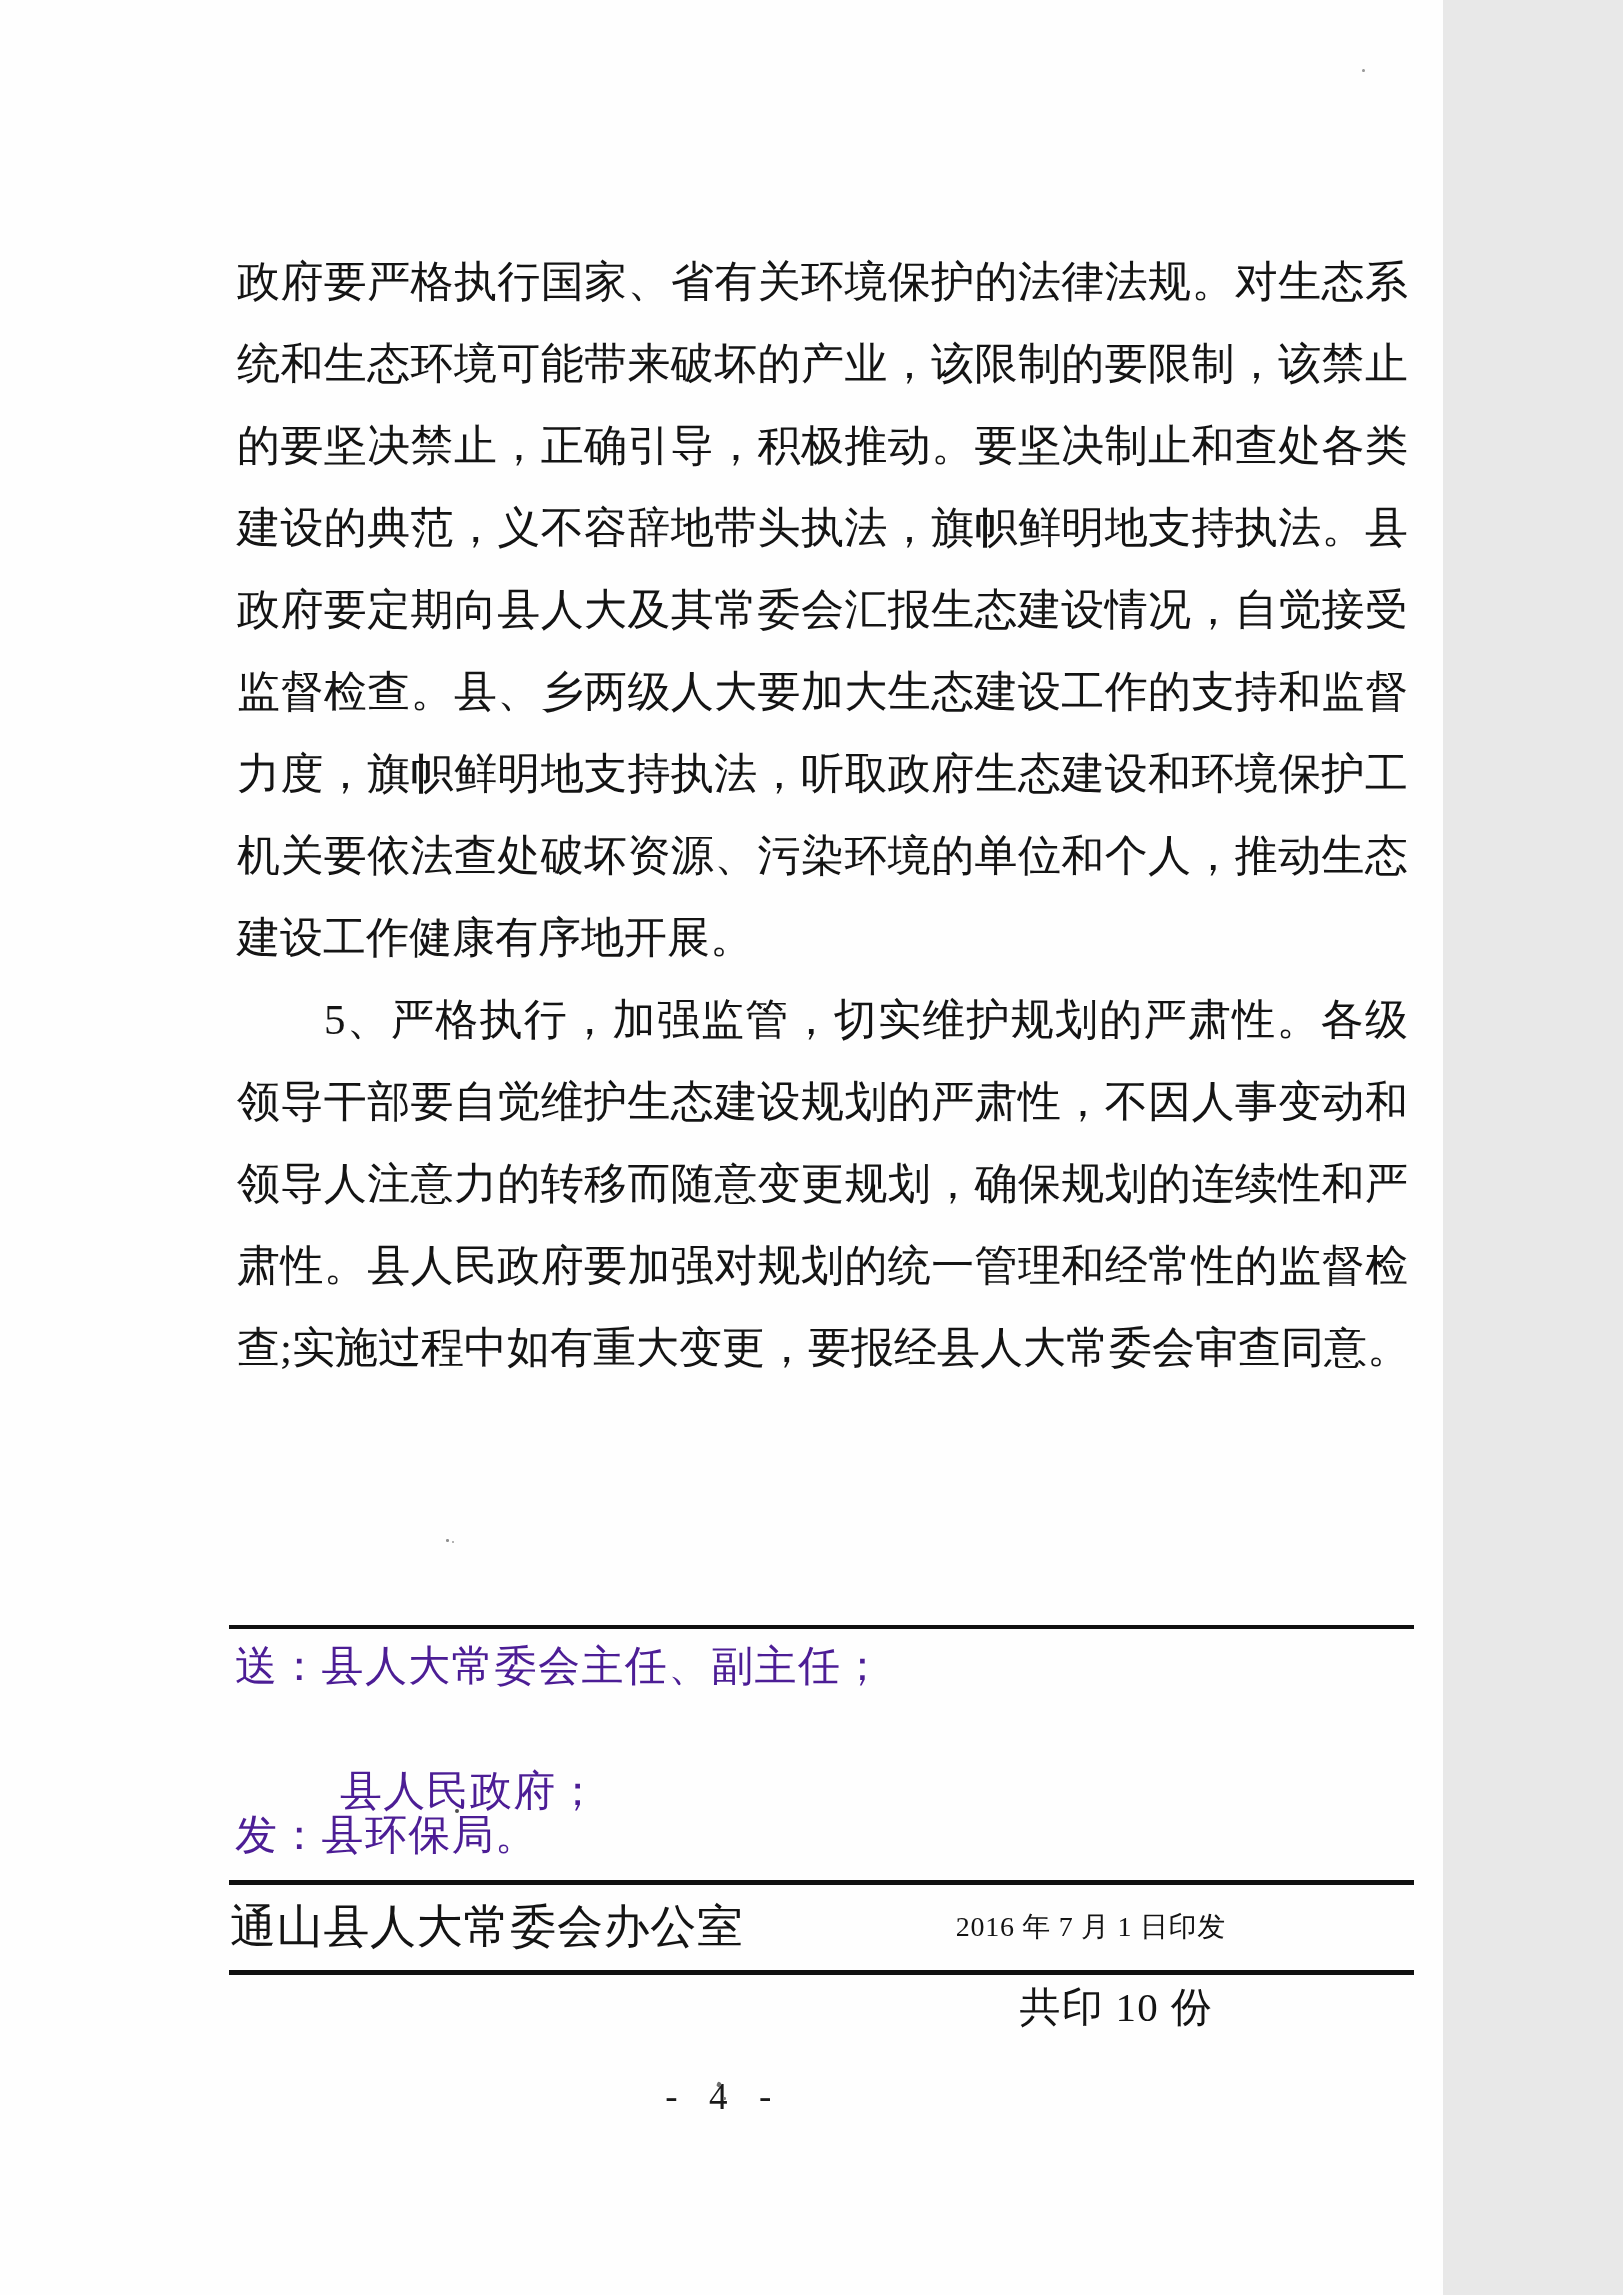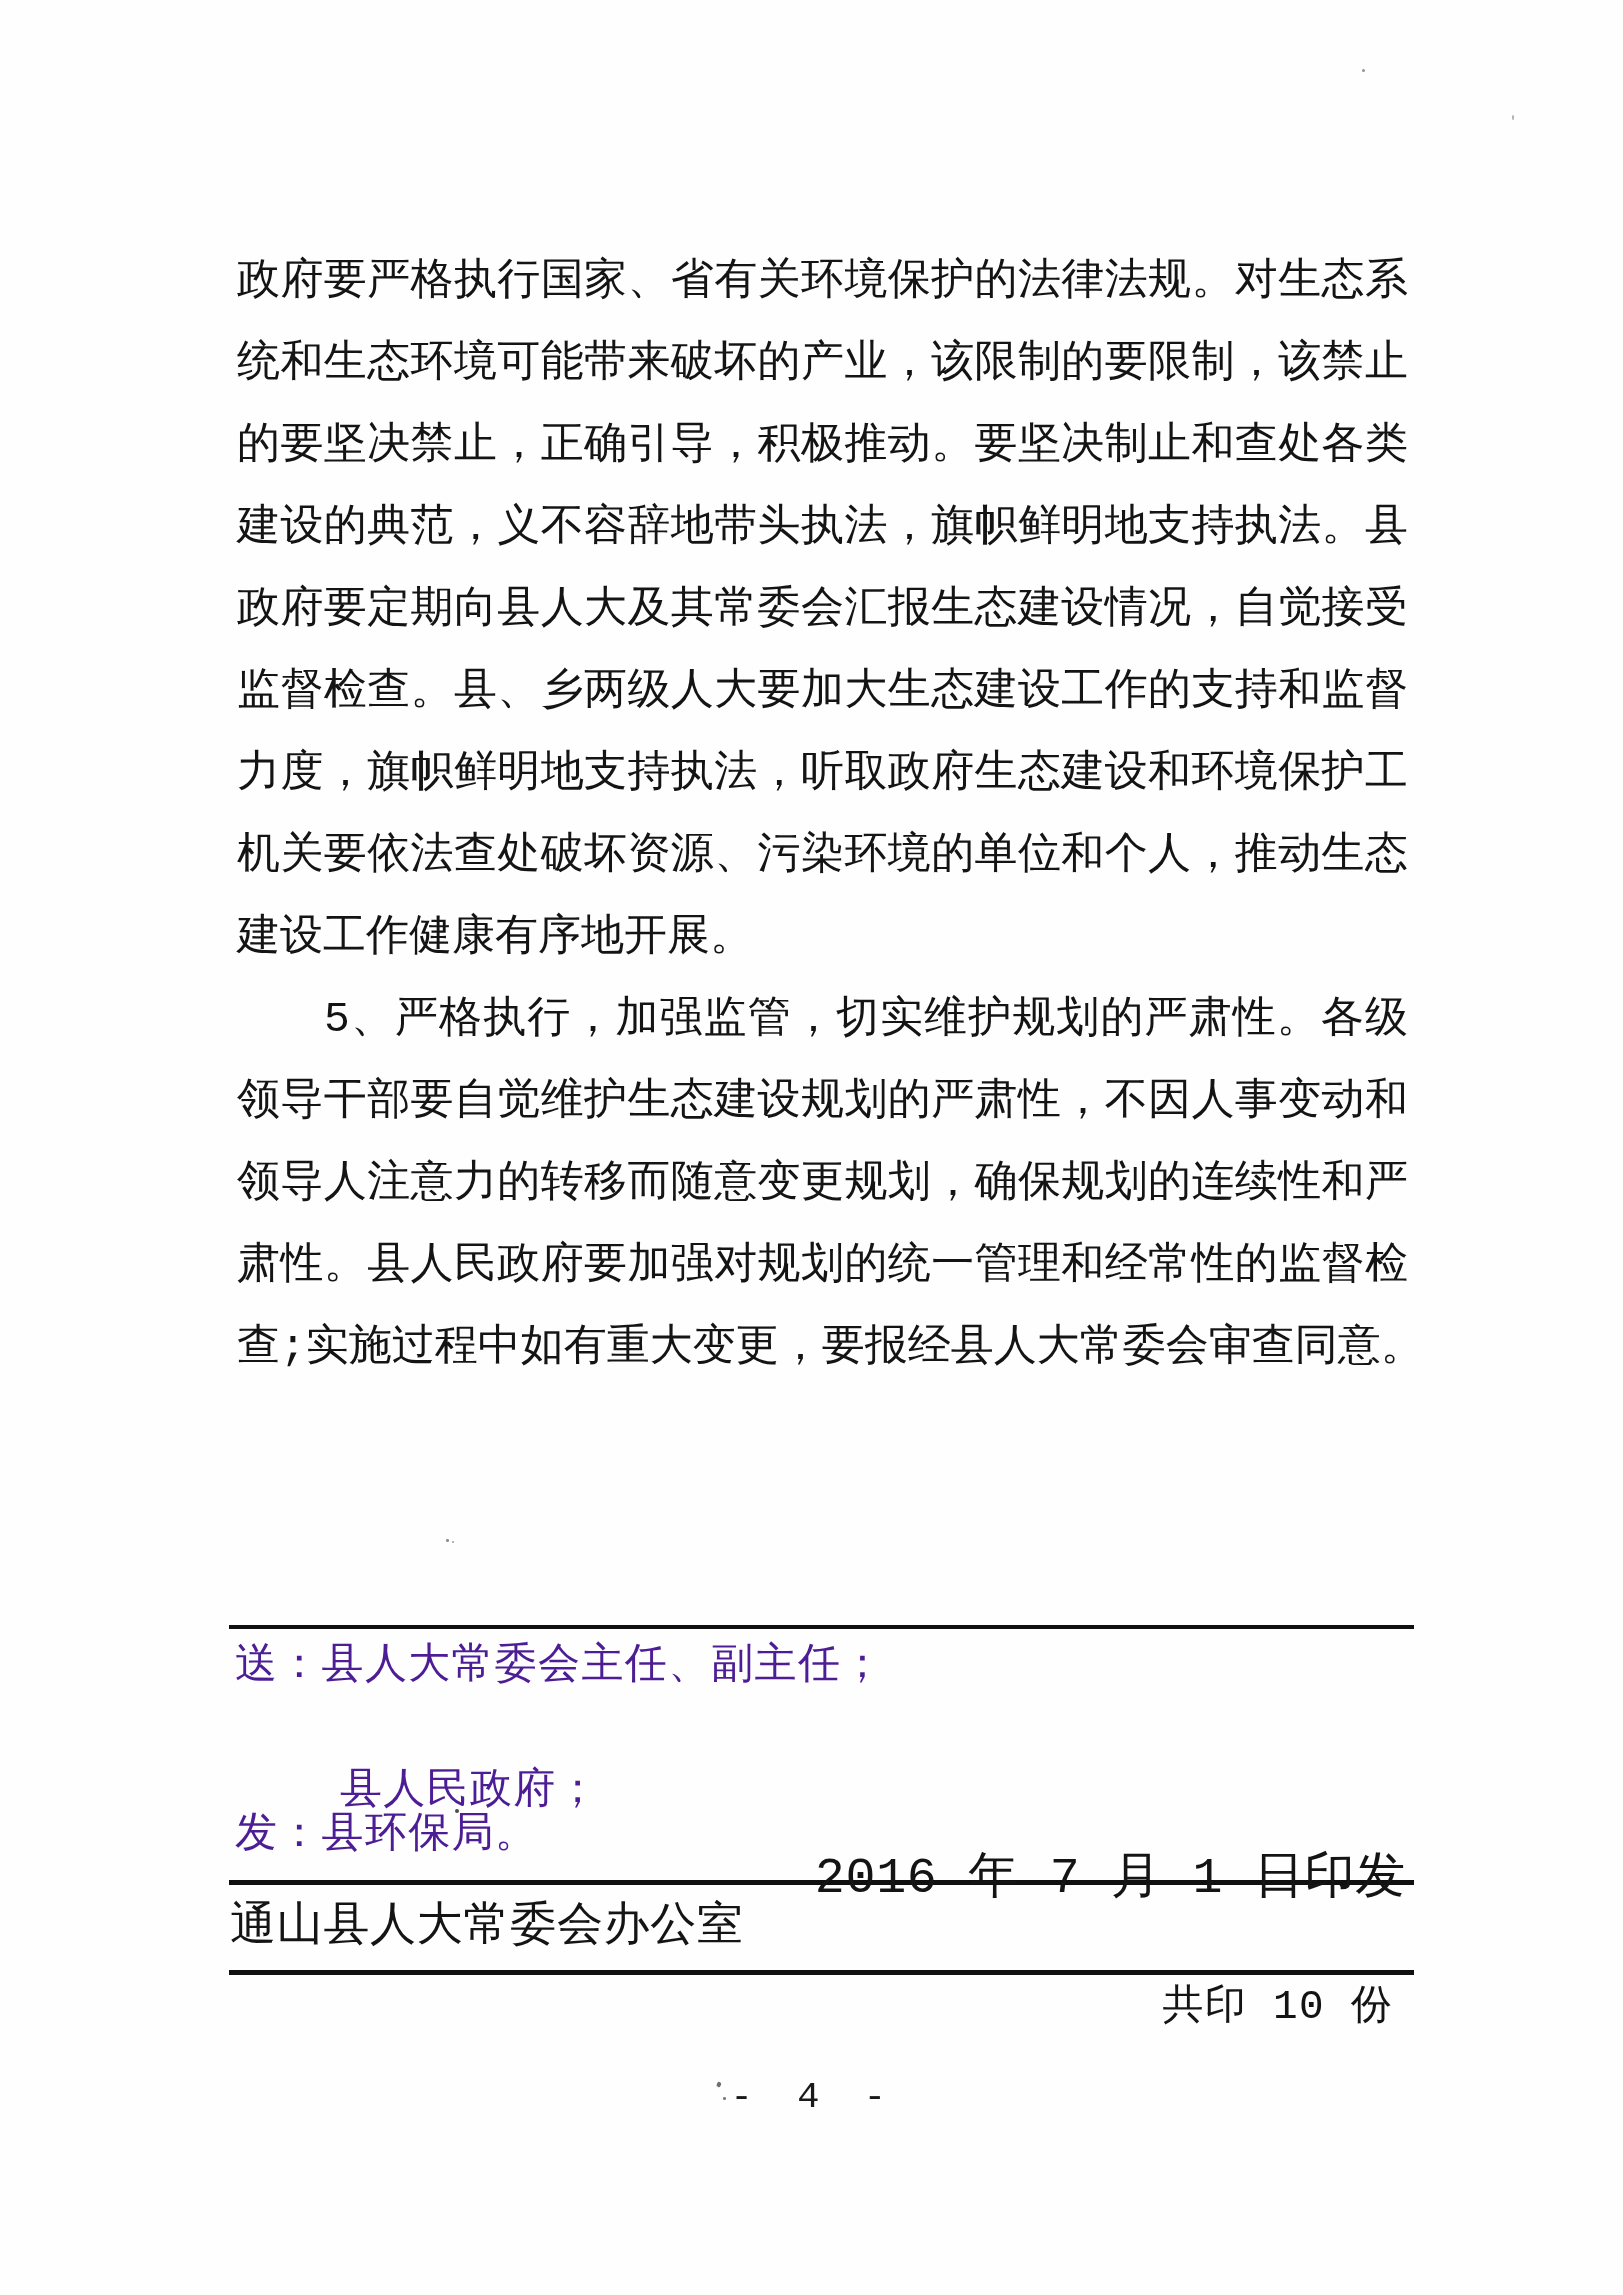--- a/index.html
+++ b/index.html
@@ -1,21 +1,21 @@
 <!DOCTYPE html>
 <html style="font-size:10.5px"><head>
 <meta charset="utf-8">
 <style>
   html,body{margin:0;padding:0;background:#e8e8e8;}
   .page{
     position:relative;
-    width:1623px;height:2295px;
+    width:1443px;height:2295px;
     background:#fefefe;
     overflow:hidden;
-    font-family:Liberation Mono, monospace;
+    font-family:Liberation Serif, serif;
     color:#141414;
   }
   
   .body-block{
     position:absolute;left:237px;top:241px;width:1171px;
   }
   .body-line{
     height:82px;line-height:82px;font-size:43px;
     text-align:justify;text-align-last:justify;text-justify:inter-character;
     white-space:nowrap;color:#141414;
@@ -30,21 +30,21 @@
   
   .dist-line{
     position:absolute;font-size:42px;line-height:46px;letter-spacing:1.3px;
     white-space:nowrap;color:#4c1d95;
   }
   .dist-1{left:235px;top:1643px;}
   .dist-2{left:340px;top:1728px;margin-top:40px;}
   .dist-3{left:235px;top:1812px;}
   
   .footer-office{position:absolute;left:230px;top:1904px;font-size:46px;line-height:46px;letter-spacing:0.7px;white-space:nowrap;text-align:right;}
-  .footer-date{position:absolute;right:217px;top:1856px;font-size:50px;line-height:46px;letter-spacing:0.7px;white-space:nowrap;}
+  .footer-date{position:absolute;right:217px;top:1904px;font-size:28px;line-height:46px;letter-spacing:0.7px;white-space:nowrap;}
   .copies{position:absolute;right:230px;top:1985px;font-size:41px;line-height:44px;letter-spacing:1.3px;white-space:nowrap;}
   .page-number{
     position:absolute;left:0;top:2076px;width:100%;
     text-align:center;font-size:37px;line-height:42px;
     letter-spacing:6.5px;word-spacing:9.2px;white-space:nowrap;color:#191919;
   }
   
   .speck{position:absolute;border-radius:50%;}
   .speck-a{left:1362px;top:69px;width:2.6px;height:3.3px;background:#9a9a9a;}
   .speck-b{left:1512px;top:115px;width:2px;height:4.6px;background:#b0b0b0;}

